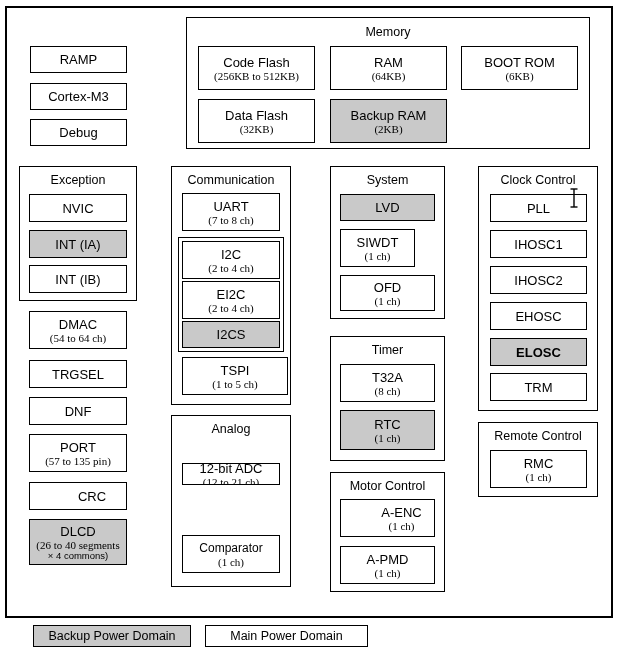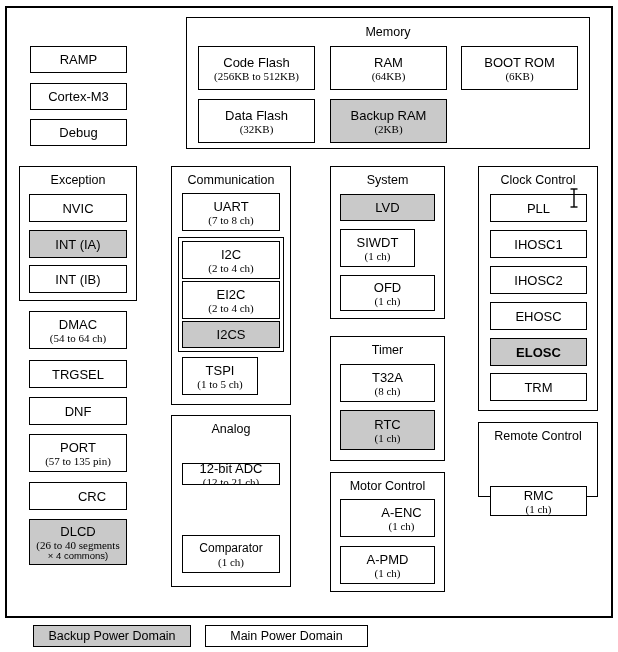--- a/index.html
+++ b/index.html
@@ -185,21 +185,21 @@
     <span class="sub">(2 to 4 ch)</span>
   </div>
   <div class="abs blk" style="left:182px; top:281px; width:98px; height:38px;">
     <span class="name">EI2C</span>
     <span class="sub">(2 to 4 ch)</span>
   </div>
   <div class="abs blk grey" style="left:182px; top:321px; width:98px; height:27px;">
     <span class="name">I2CS</span>
   </div>
 
-  <div class="abs blk" style="left:182px; top:357px; width:76px; height:38px;">
+  <div class="abs blk" style="left:182px; top:357px; width:106px; height:38px;">
     <span class="name">TSPI</span>
     <span class="sub">(1 to 5 ch)</span>
   </div>
 
   <div class="abs panel" style="left:171px; top:415px; width:120px; height:172px;">
     <div class="panel-title" style="top:6px;">Analog</div>
   </div>
   <div class="abs blk" style="left:182px; top:443px; width:98px; height:22px;margin-top:20px;">
     <span class="name">12-bit ADC</span>
     <span class="sub">(12 to 21 ch)</span>
@@ -266,21 +266,21 @@
   <div class="abs blk grey" style="left:490px; top:338px; width:97px; height:28px;font-weight:bold;">
     <span class="name">ELOSC</span>
   </div>
   <div class="abs blk" style="left:490px; top:373px; width:97px; height:28px;">
     <span class="name">TRM</span>
   </div>
 
   <div class="abs panel" style="left:478px; top:422px; width:120px; height:75px;">
     <div class="panel-title" style="top:6px;">Remote Control</div>
   </div>
-  <div class="abs blk" style="left:490px; top:450px; width:97px; height:30px;margin-top:36px;">
+  <div class="abs blk" style="left:490px; top:450px; width:97px; height:38px;">
     <span class="name">RMC</span>
     <span class="sub">(1 ch)</span>
   </div>
 
   <div class="abs legend-box grey" style="left:33px; top:625px; width:158px; height:22px;">
     <span>Backup Power Domain</span>
   </div>
   <div class="abs legend-box" style="left:205px; top:625px; width:163px; height:22px;">
     <span>Main Power Domain</span>
   </div>

